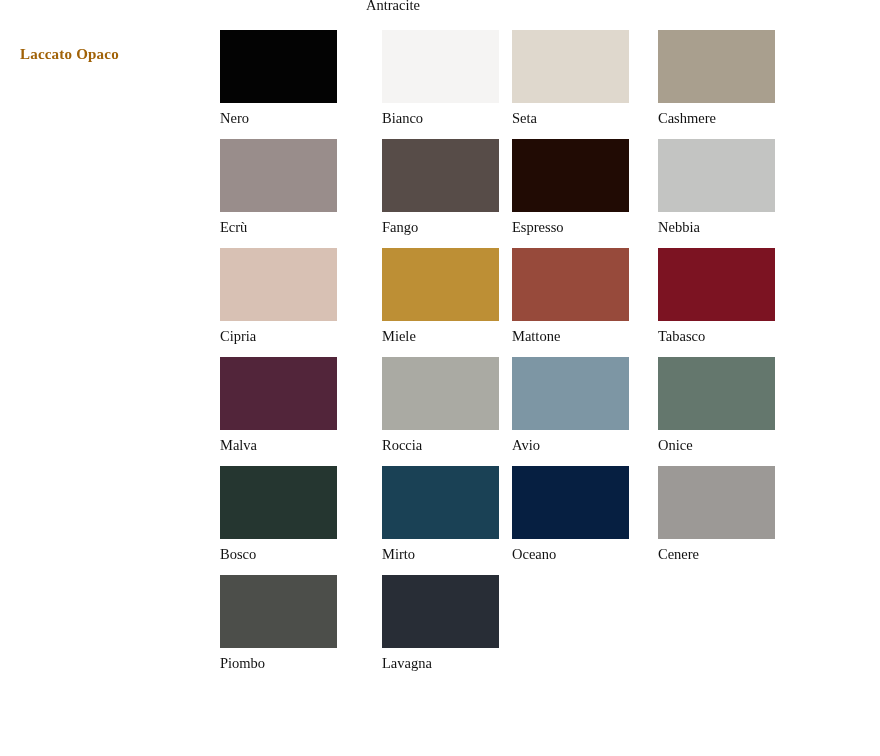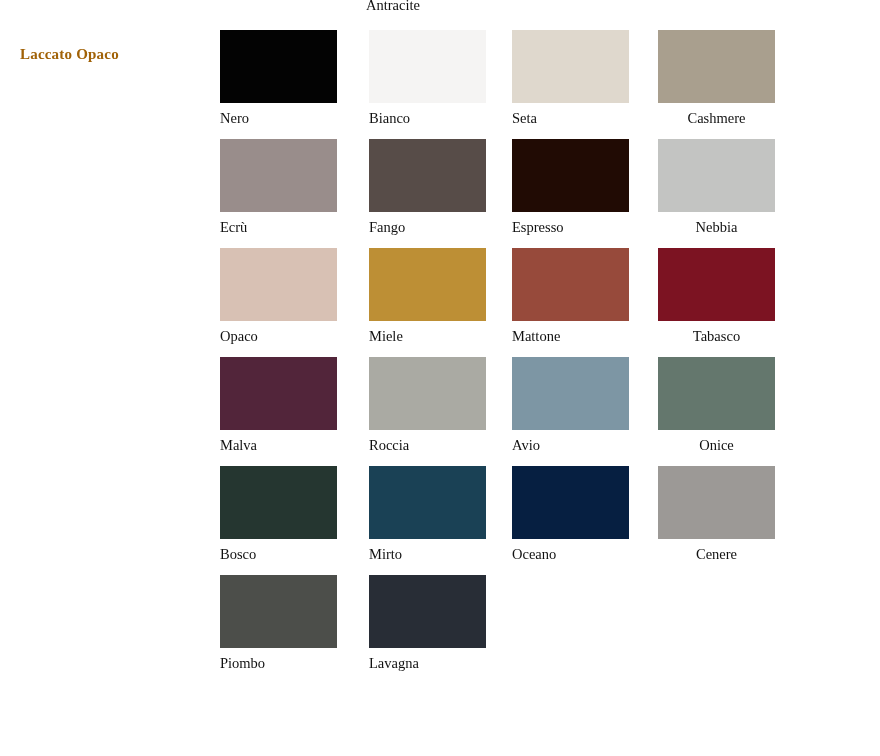--- a/index.html
+++ b/index.html
@@ -58,23 +58,23 @@
     position: relative;
     height: 109px;
     padding-left: 11px;
   }
   .swatch-cell {
     position: absolute;
     top: 0;
     width: 117px;
   }
   .swatch-cell.col-0 { left: 0px;   }
-  .swatch-cell.col-1 { left: 149px; }
+  .swatch-cell.col-1 { left: 162px; }
   .swatch-cell.col-2 { left: 292px; }
-  .swatch-cell.col-3 { left: 438px; text-align: center; }
+  .swatch-cell.col-3 { left: 438px; }
 
   .swatch-chip {
     width: 117px;
     height: 73px;
     display: block;
   }
   .swatch-label {
     display: block;
     margin-top: 7px;
     font-size: 14.5px;
@@ -125,21 +125,21 @@
           <span class="swatch-label">Espresso</span>
         </div>
         <div class="swatch-cell col-3">
           <span class="swatch-chip" style="background-color: rgb(195, 196, 194);"></span>
           <span class="swatch-label">Nebbia</span>
         </div>
       </div>
       <div class="swatch-row">
         <div class="swatch-cell col-0">
           <span class="swatch-chip" style="background-color: rgb(216, 193, 180);"></span>
-          <span class="swatch-label">Opaco</span>
+          <span class="swatch-label">Cipria</span>
         </div>
         <div class="swatch-cell col-1">
           <span class="swatch-chip" style="background-color: rgb(189, 143, 53);"></span>
           <span class="swatch-label">Miele</span>
         </div>
         <div class="swatch-cell col-2">
           <span class="swatch-chip" style="background-color: rgb(151, 74, 59);"></span>
           <span class="swatch-label">Mattone</span>
         </div>
         <div class="swatch-cell col-3">

